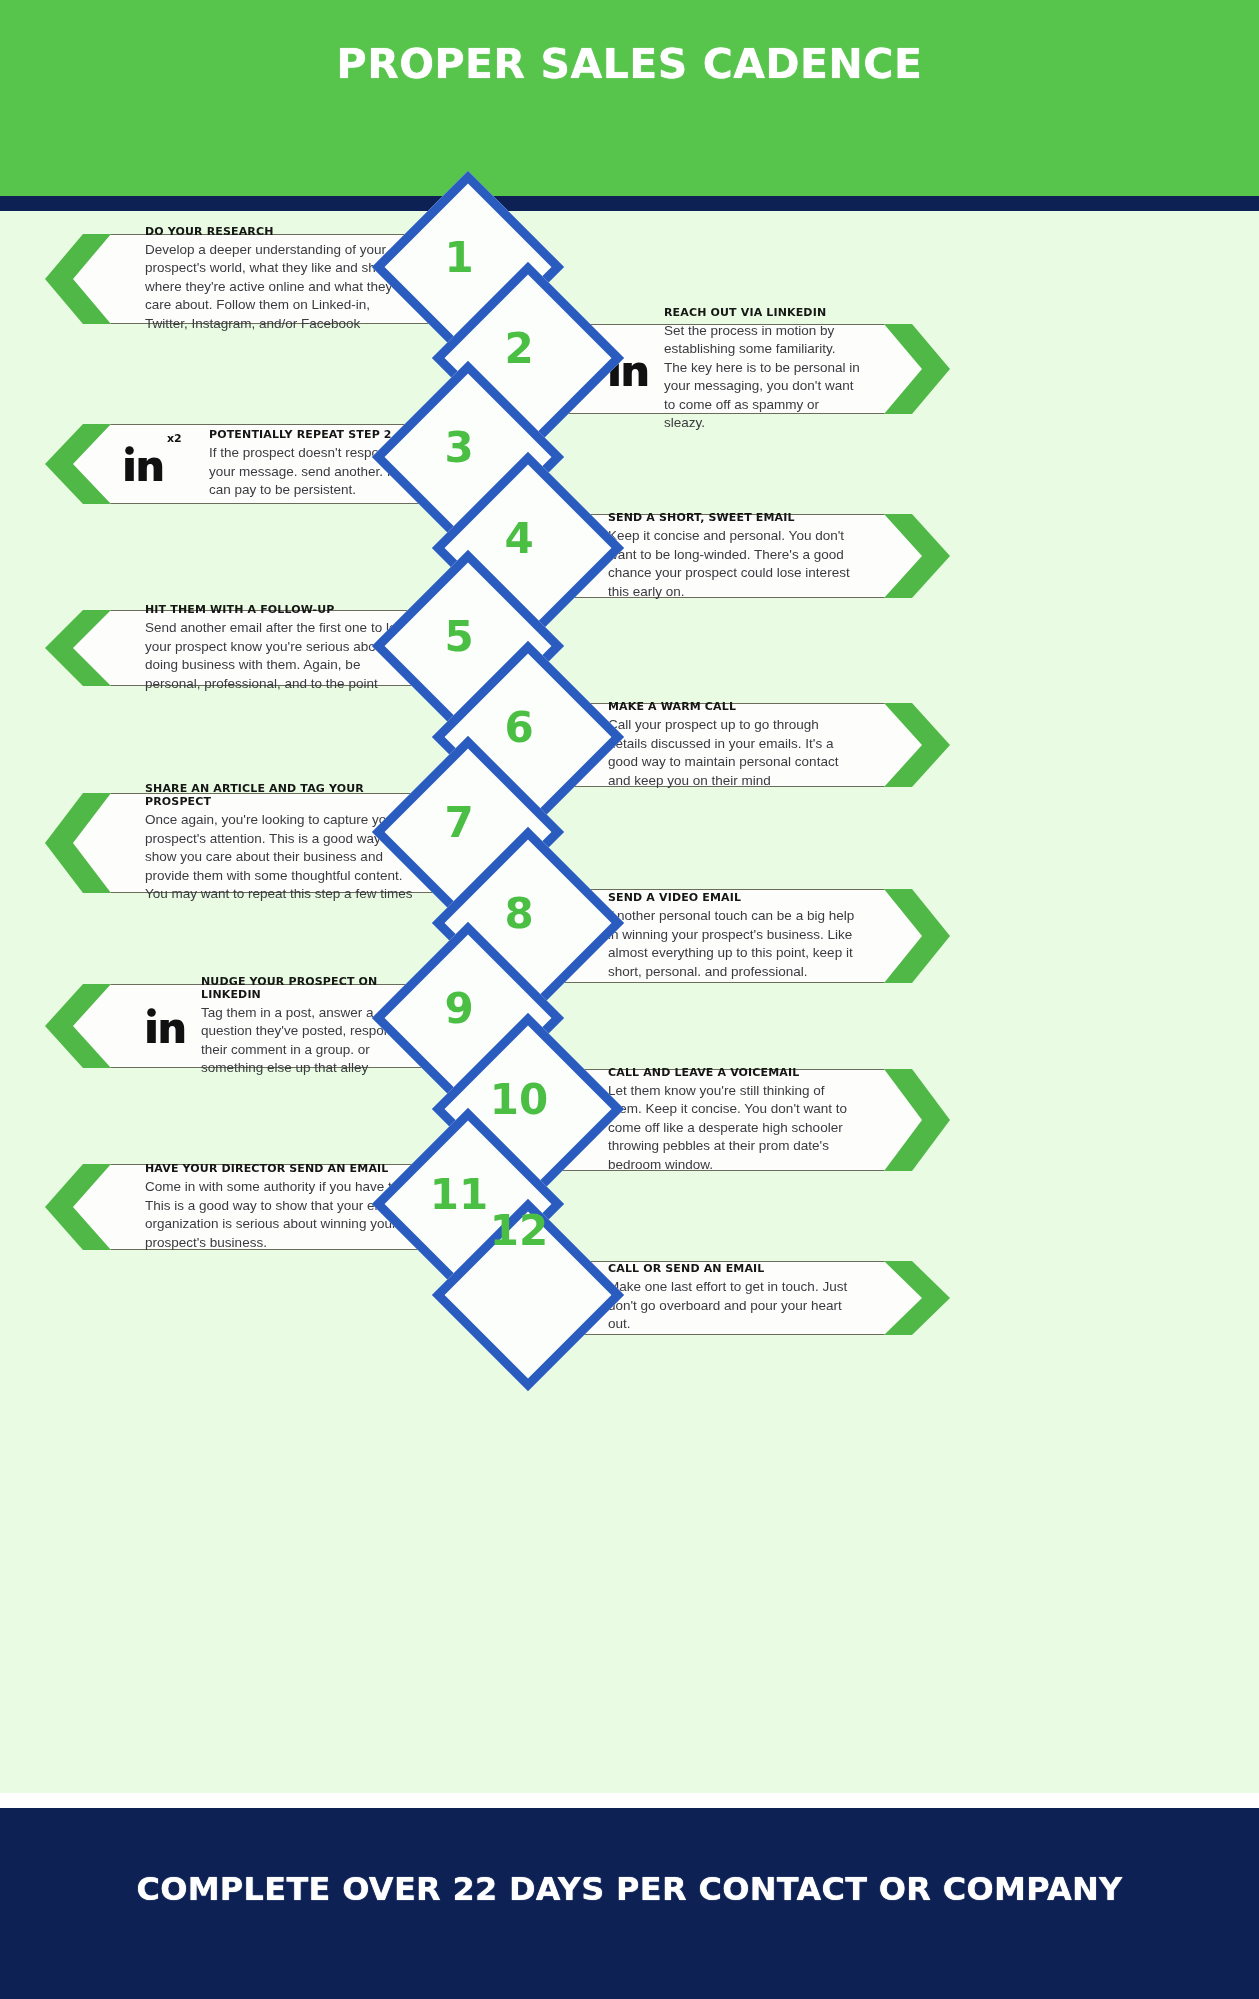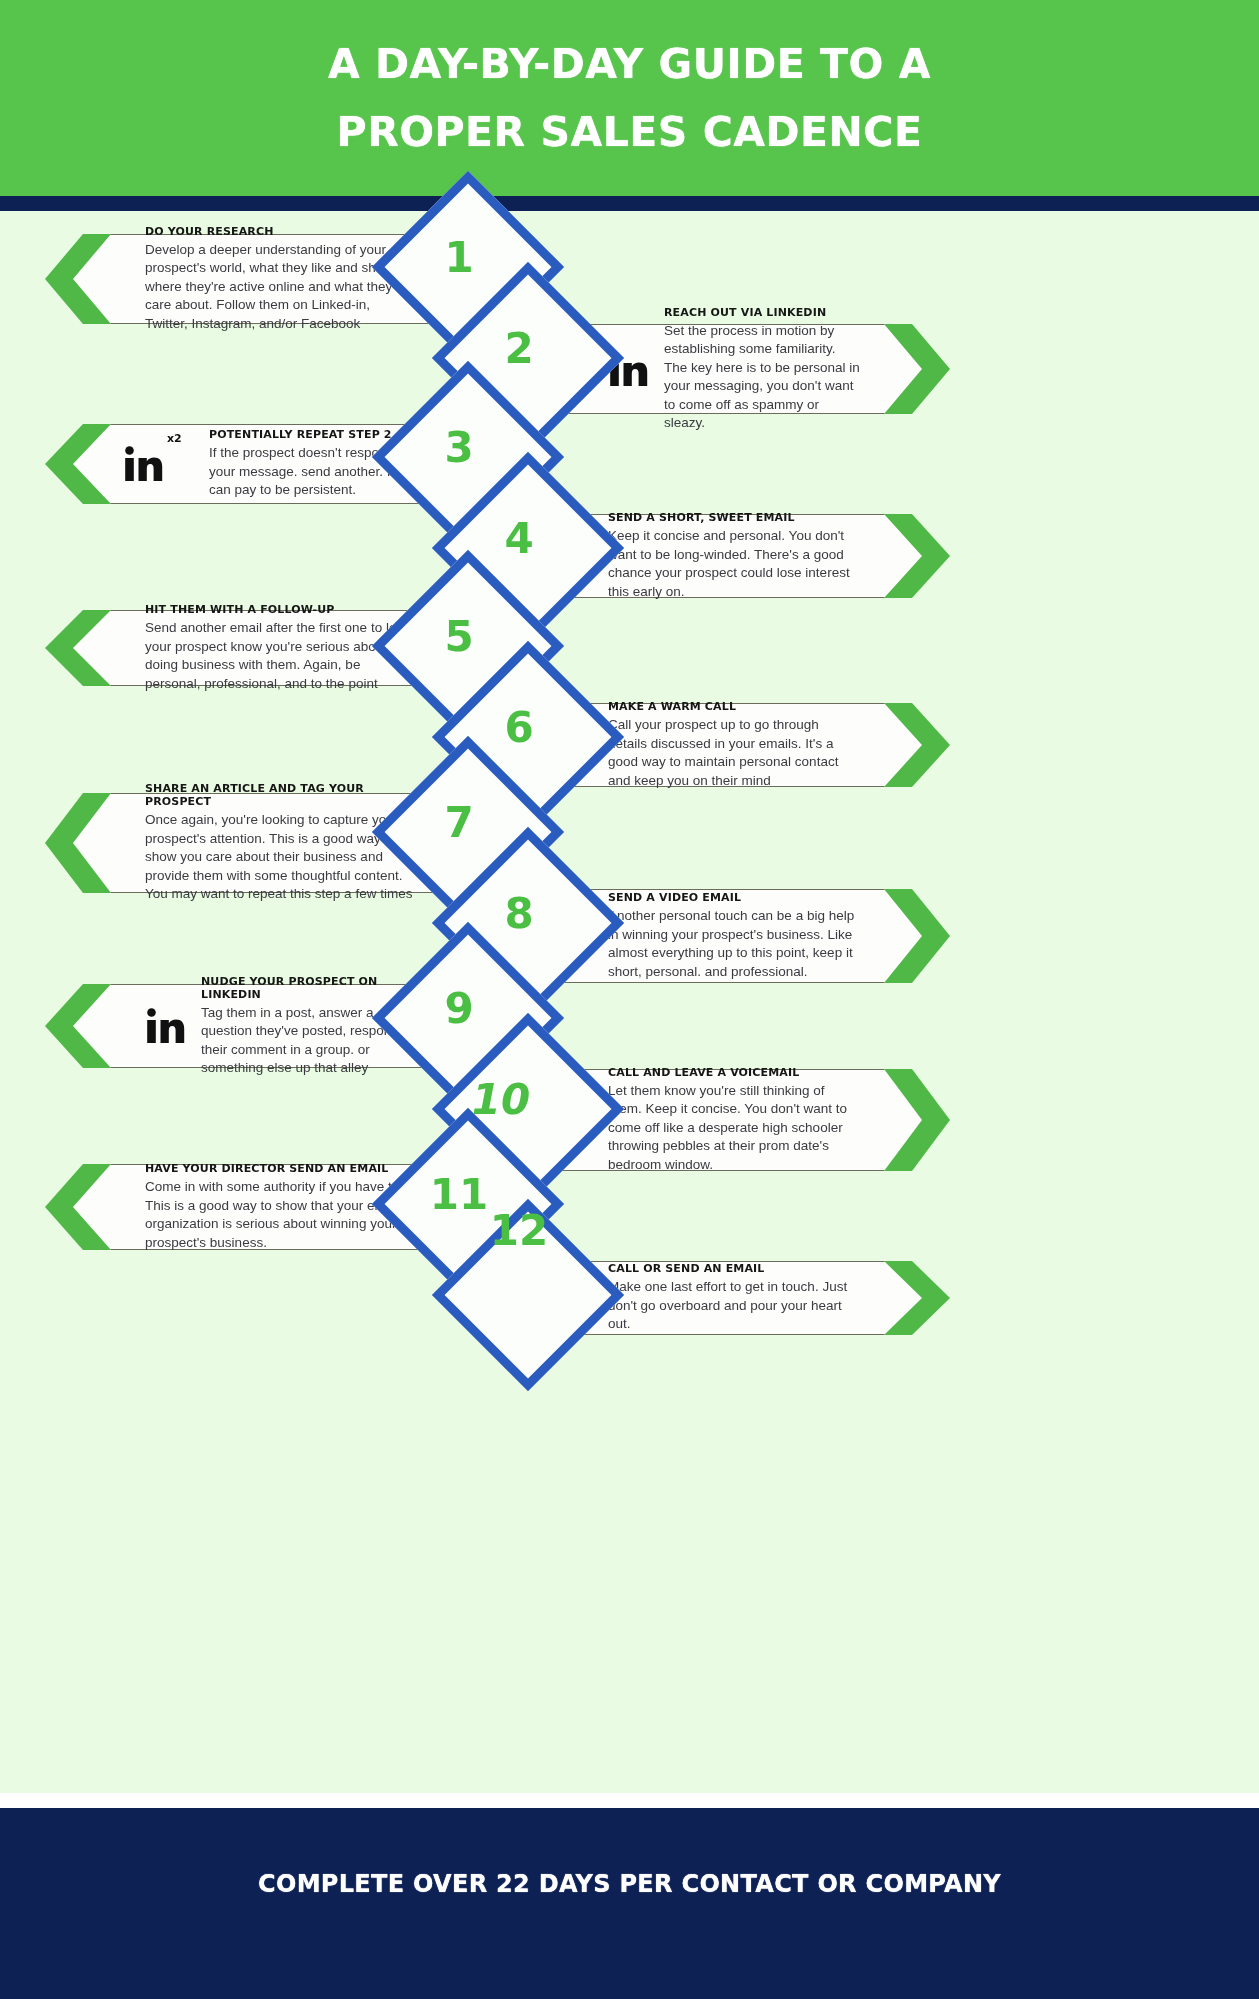--- a/index.html
+++ b/index.html
@@ -69,21 +69,21 @@
     height: 191px;
     background: #0d2155;
   }
   .footer-text {
     position: absolute;
     left: 0;
     top: 62px;
     width: 1259px;
     text-align: center;
     color: #ffffff;
-    font-size: 24px;
+    font-size: 32px;
     font-weight: 900;
     letter-spacing: 0.3px;
     font-family: "DejaVu Sans", sans-serif;
     text-shadow: 0 0 1px #ffffff;
   }
 
   
   .diamond {
     position: absolute;
     width: 118px;
@@ -204,21 +204,20 @@
   .card.with-x2 .card-inner { left: 78px; }
   .card.with-x2 .li-wrap { margin-right: 44px; }
 </style>
 </head>
 <body>
 
 <div id="page">
 
   <div class="header">
     <div class="header-title">
-      <div>A DAY-BY-DAY GUIDE TO A</div>
       <div>PROPER SALES CADENCE</div>
     </div>
   </div>
   <div class="header-rule"></div>
 
   <div class="board">
     <div id="steps-layer">
         <div class="card left" style="left: 45px; top: 23px; width: 400px; height: 90px;">
           <div class="card-shadow"></div>
           <div class="card-body"></div>
@@ -353,21 +352,21 @@
           <div class="card-shadow"></div>
           <div class="card-body"></div>
           <div class="card-inner">
             <div class="card-text">
               <p class="card-title">CALL AND LEAVE A VOICEMAIL</p>
               <p class="card-desc">Let them know you're still thinking of them. Keep it concise. You don't want to come off like a desperate high schooler throwing pebbles at their prom date's bedroom window.</p>
             </div>
           </div>
         </div>
         <div class="diamond" style="left: 460px; top: 830px;"></div>
-        <div class="diamond-num" style="left: 433px; top: 821px; font-style: italic;">10</div>
+        <div class="diamond-num" style="left: 451px; top: 821px;">10</div>
         <div class="card left" style="left: 45px; top: 953px; width: 400px; height: 86px;">
           <div class="card-shadow"></div>
           <div class="card-body"></div>
           <div class="card-inner">
             <div class="card-text">
               <p class="card-title">HAVE YOUR DIRECTOR SEND AN EMAIL</p>
               <p class="card-desc">Come in with some authority if you have to. This is a good way to show that your entire organization is serious about winning your prospect's business.</p>
             </div>
           </div>
         </div>

